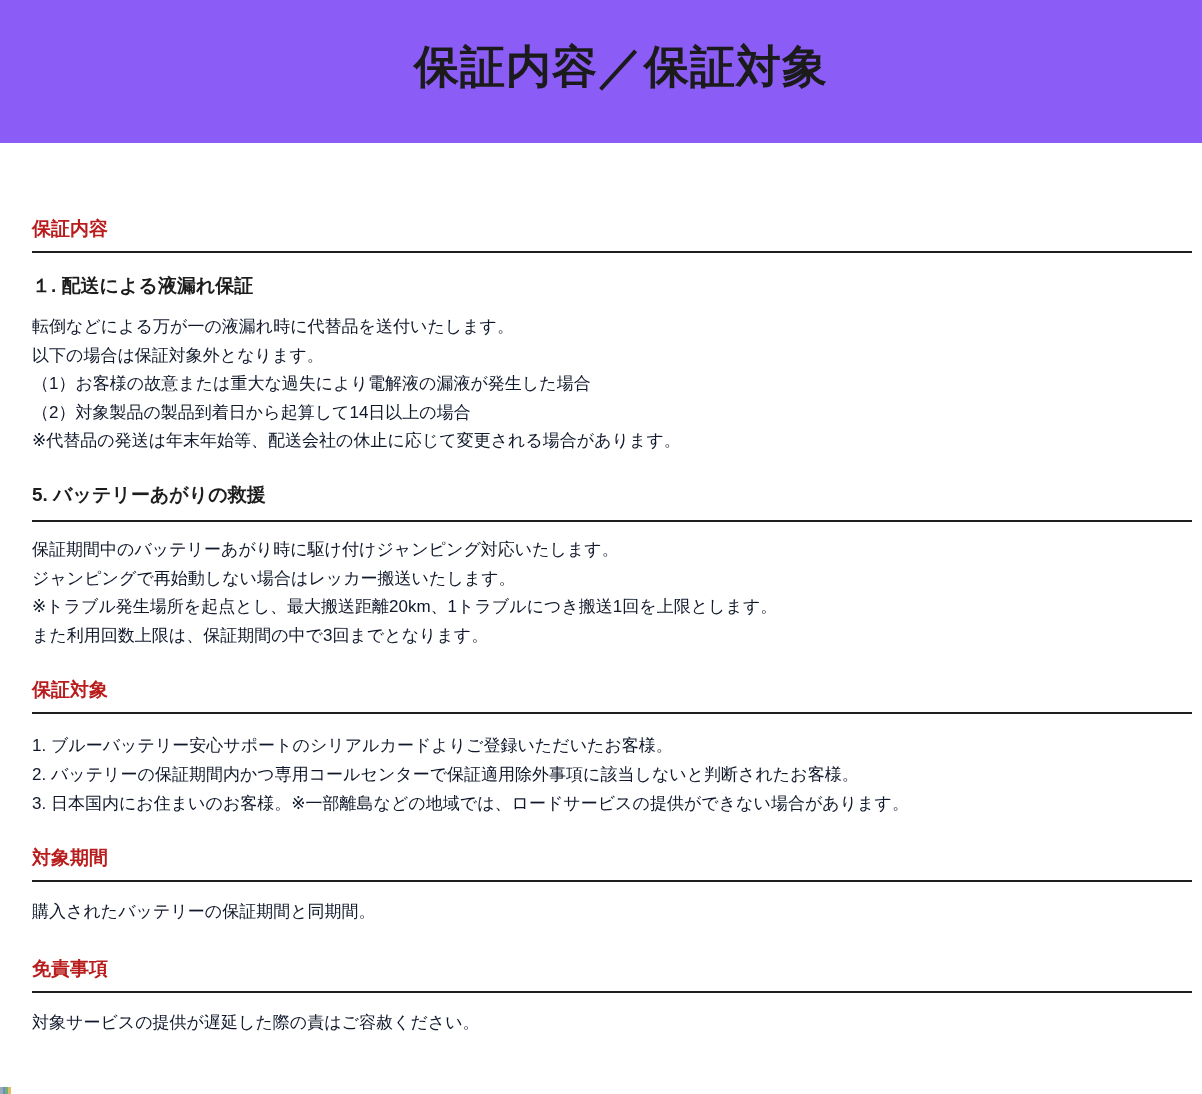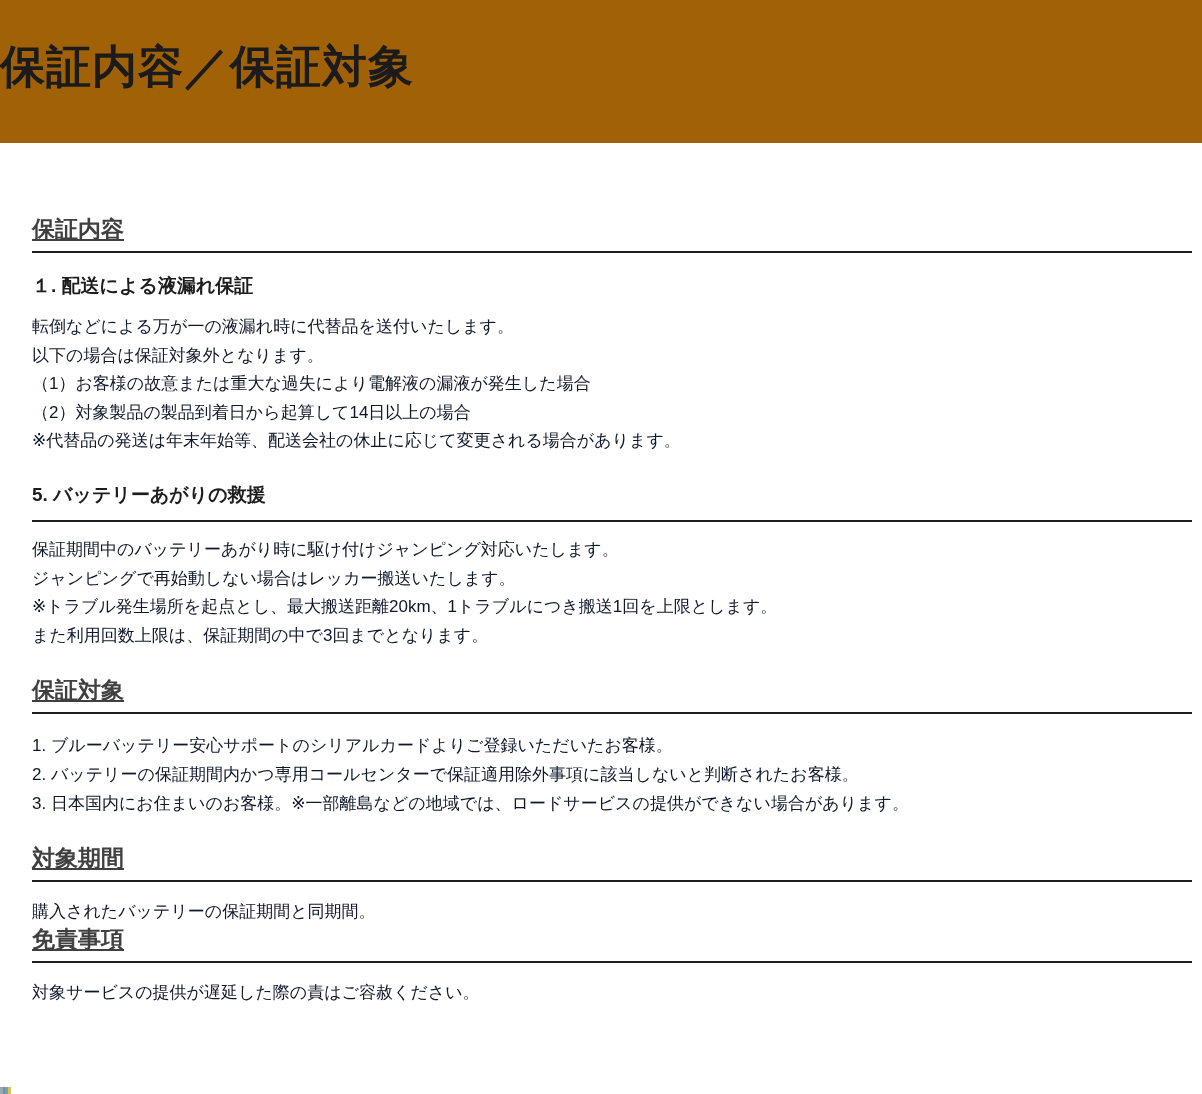--- a/index.html
+++ b/index.html
@@ -12,46 +12,47 @@
     width: 1202px;
     height: 1094px;
     overflow: hidden;
     position: relative;
     color: #3c3c3c;
   }
 
   
   .hero {
     height: 143px;
-    background: #a16207;
+    background: #8b5cf6;
     display: flex;
     align-items: center;
+    justify-content: center;
+    padding-left: 40px;
   }
   .hero-title {
     margin: 0;
     padding-bottom: 10px;
     font-size: 45px;
     line-height: 50px;
     font-weight: 900;
     letter-spacing: 1px;
     color: #1b1b1b;
   }
 
   
   .content {
     padding: 74px 10px 0 32px;
   }
 
   .h2 {
     margin: 0;
-    font-size: 23px;
+    font-size: 19px;
     line-height: 24px;
     font-weight: 700;
-    color: #404040;
-    text-decoration: underline;
+    color: #b91c1c;
   }
   .rule {
     border: 0;
     border-top: 2px solid #1f1f1f;
     margin: 10px 0 0 0;
   }
   .rule-first { margin-top: 10px; }
   .h3 {
     margin: 0;
     font-size: 19px;
@@ -68,21 +69,21 @@
     margin: 0;
     font-size: 17px;
     line-height: 28.6px;
     color: #0f172a;
   }
   .indent { padding-left: 17px; }
 
   .sec-target  { margin-top: 28px; }
   .list        { margin-top: 18px; }
   .sec-period  { margin-top: 28px; }
-  .sec-disclaimer { }
+  .sec-disclaimer { margin-top: 30px; }
   .single-para { margin-top: 16px; font-family: Liberation Serif, serif; }
 
   
   .corner-artifact {
     position: absolute;
     left: 0;
     bottom: 0;
     width: 11px;
     height: 7px;
     background: linear-gradient(90deg, #8a9aa5 0 25%, #4a77c9 25% 50%, #58a15a 50% 75%, #d8b04a 75% 100%);

